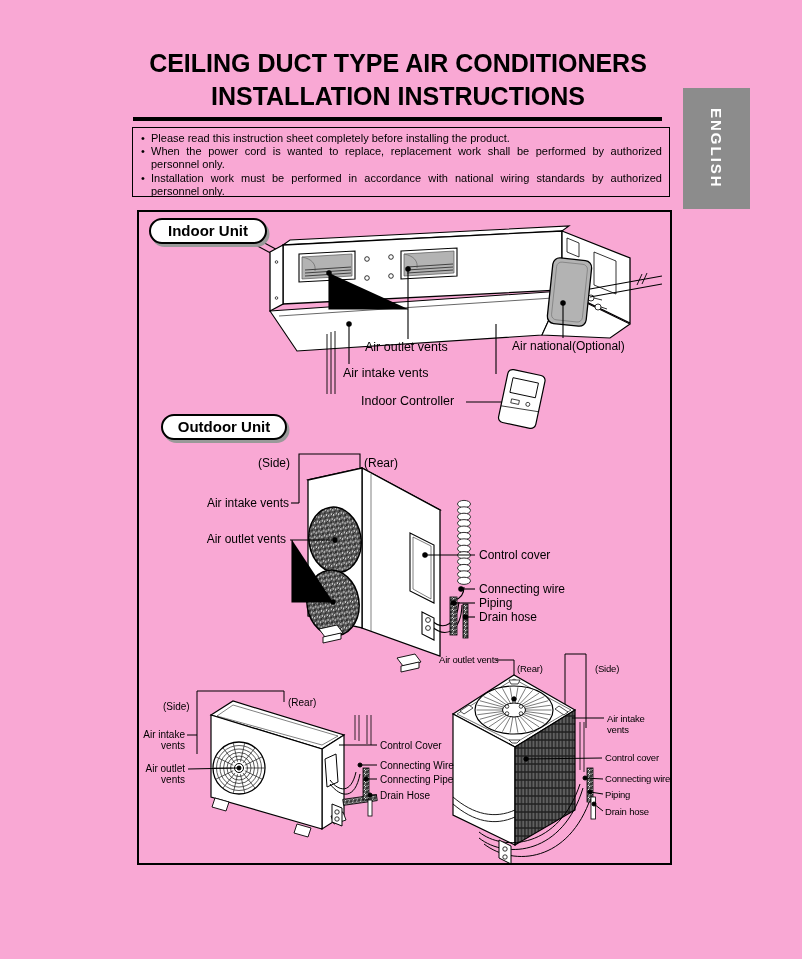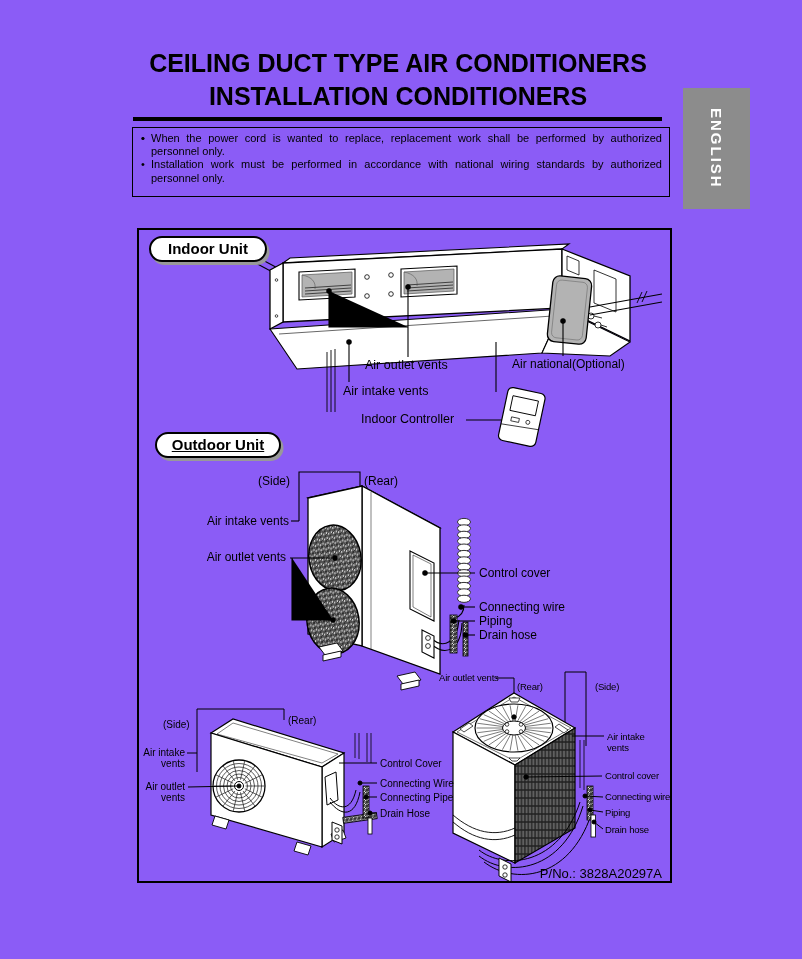--- a/index.html
+++ b/index.html
@@ -1,66 +1,67 @@
 <!DOCTYPE html>
 <html><head>
 <meta charset="utf-8">
 <style>
   html,body{margin:0;padding:0;background:#fff;}
-  #page{position:relative;width:802px;height:959px;background:#8b5cf6;overflow:hidden;
+  #page{position:relative;width:802px;height:959px;background:#f9a8d4;overflow:hidden;
         font-family:"Liberation Sans","DejaVu Sans",sans-serif;color:#000;}
   
   .title-block{position:absolute;left:60px;top:47px;width:676px;text-align:center;
                font-weight:bold;font-size:25px;line-height:33px;letter-spacing:0px;}
   .title-rule{position:absolute;left:133px;top:117px;width:529px;height:4px;background:#000;}
   
   .lang-tab{position:absolute;left:683px;top:88px;width:67px;height:121px;background:#8c8c8c;
             display:flex;align-items:center;justify-content:center;}
   .lang-tab span{writing-mode:vertical-rl;color:#fff;font-weight:bold;font-size:15px;
                  letter-spacing:2px;}
   
   .notice{position:absolute;left:132px;top:127px;width:538px;height:70px;border:1.5px solid #000;
           box-sizing:border-box;padding:4px 7px 0 7px;font-size:11px;line-height:13.2px;}
   .notice-item{position:relative;padding-left:11px;text-align:justify;}
   .notice-item .bullet{position:absolute;left:1px;top:0;}
   
   .main-box{position:absolute;left:137px;top:210px;width:531px;height:651px;border:2px solid #000;
-            box-sizing:content-box;margin-top:18px;}
+            box-sizing:content-box;}
   .art{position:absolute;left:0;top:0;width:531px;height:651px;}
   .pill{position:absolute;border:2px solid #000;border-radius:14px;background:#fff;
         box-shadow:2.5px 3px 0 #999;font-weight:bold;font-size:15px;line-height:22px;
         text-align:center;}
   .pill.indoor{left:10px;top:6px;width:114px;height:22px;}
-  .pill.outdoor{left:16px;top:202px;width:122px;height:22px;text-decoration:underline;}
+  .pill.outdoor{left:22px;top:202px;width:122px;height:22px;}
   .lbl{position:absolute;font-size:12px;line-height:13px;white-space:nowrap;}
   .lbl.c{white-space:normal;}
   .lbl.ra{text-align:right;white-space:normal;}
   .sm{font-size:10px;line-height:11px;}
   .xs{font-size:9.5px;line-height:10.5px;letter-spacing:-0.2px;}
   
   .pno{position:absolute;left:400px;top:866px;width:262px;text-align:right;font-size:13px;}
 </style>
 </head>
 <body>
 
 <div id="page">
 
   <div class="title-block">
     <div>CEILING DUCT TYPE AIR CONDITIONERS</div>
-    <div>INSTALLATION CONDITIONERS</div>
+    <div>INSTALLATION INSTRUCTIONS</div>
   </div>
   <div class="title-rule"></div>
 
   <div class="lang-tab">
     <span>ENGLISH</span>
   </div>
 
   <div class="notice">
     <div class="notice-item">
       <span class="bullet">•</span>
+      <span>Please read this instruction sheet completely before installing the product.</span>
     </div>
     <div class="notice-item">
       <span class="bullet">•</span>
       <span>When the power cord is wanted to replace, replacement work shall be performed by authorized personnel only.</span>
     </div>
     <div class="notice-item">
       <span class="bullet">•</span>
       <span>Installation work must be performed in accordance with national wiring standards by authorized personnel only.</span>
     </div>
   </div>
@@ -400,14 +401,13 @@
     <div class="lbl xs" style="left:300px;top:443px">Air outlet vents</div>
     <div class="lbl xs" style="left:378px;top:452px">(Rear)</div>
     <div class="lbl xs" style="left:456px;top:452px">(Side)</div>
     <div class="lbl xs c" style="left:468px;top:502px;width:48px">Air intake vents</div>
     <div class="lbl xs" style="left:466px;top:541px">Control cover</div>
     <div class="lbl xs" style="left:466px;top:562px">Connecting wire</div>
     <div class="lbl xs" style="left:466px;top:578px">Piping</div>
     <div class="lbl xs" style="left:466px;top:595px">Drain hose</div>
   </div>
 
-  <div class="pno">P/No.: 3828A20297A</div>
 </div>
 
 </body></html>

